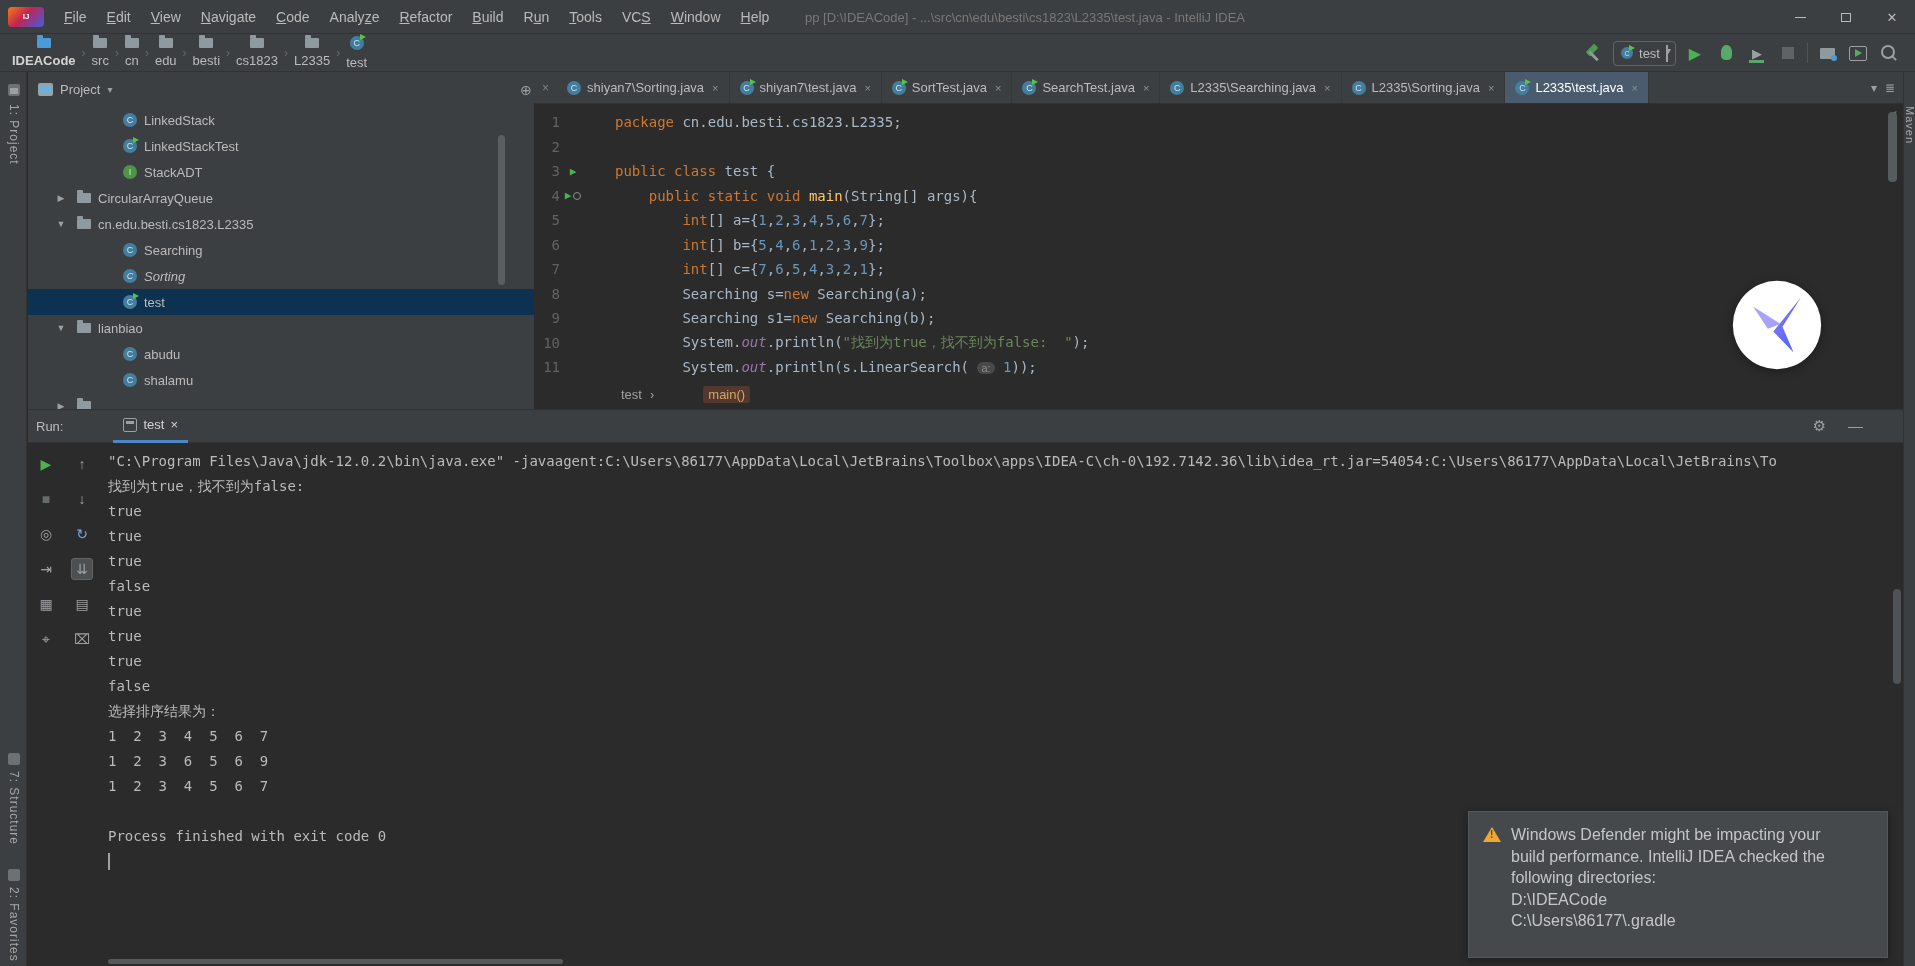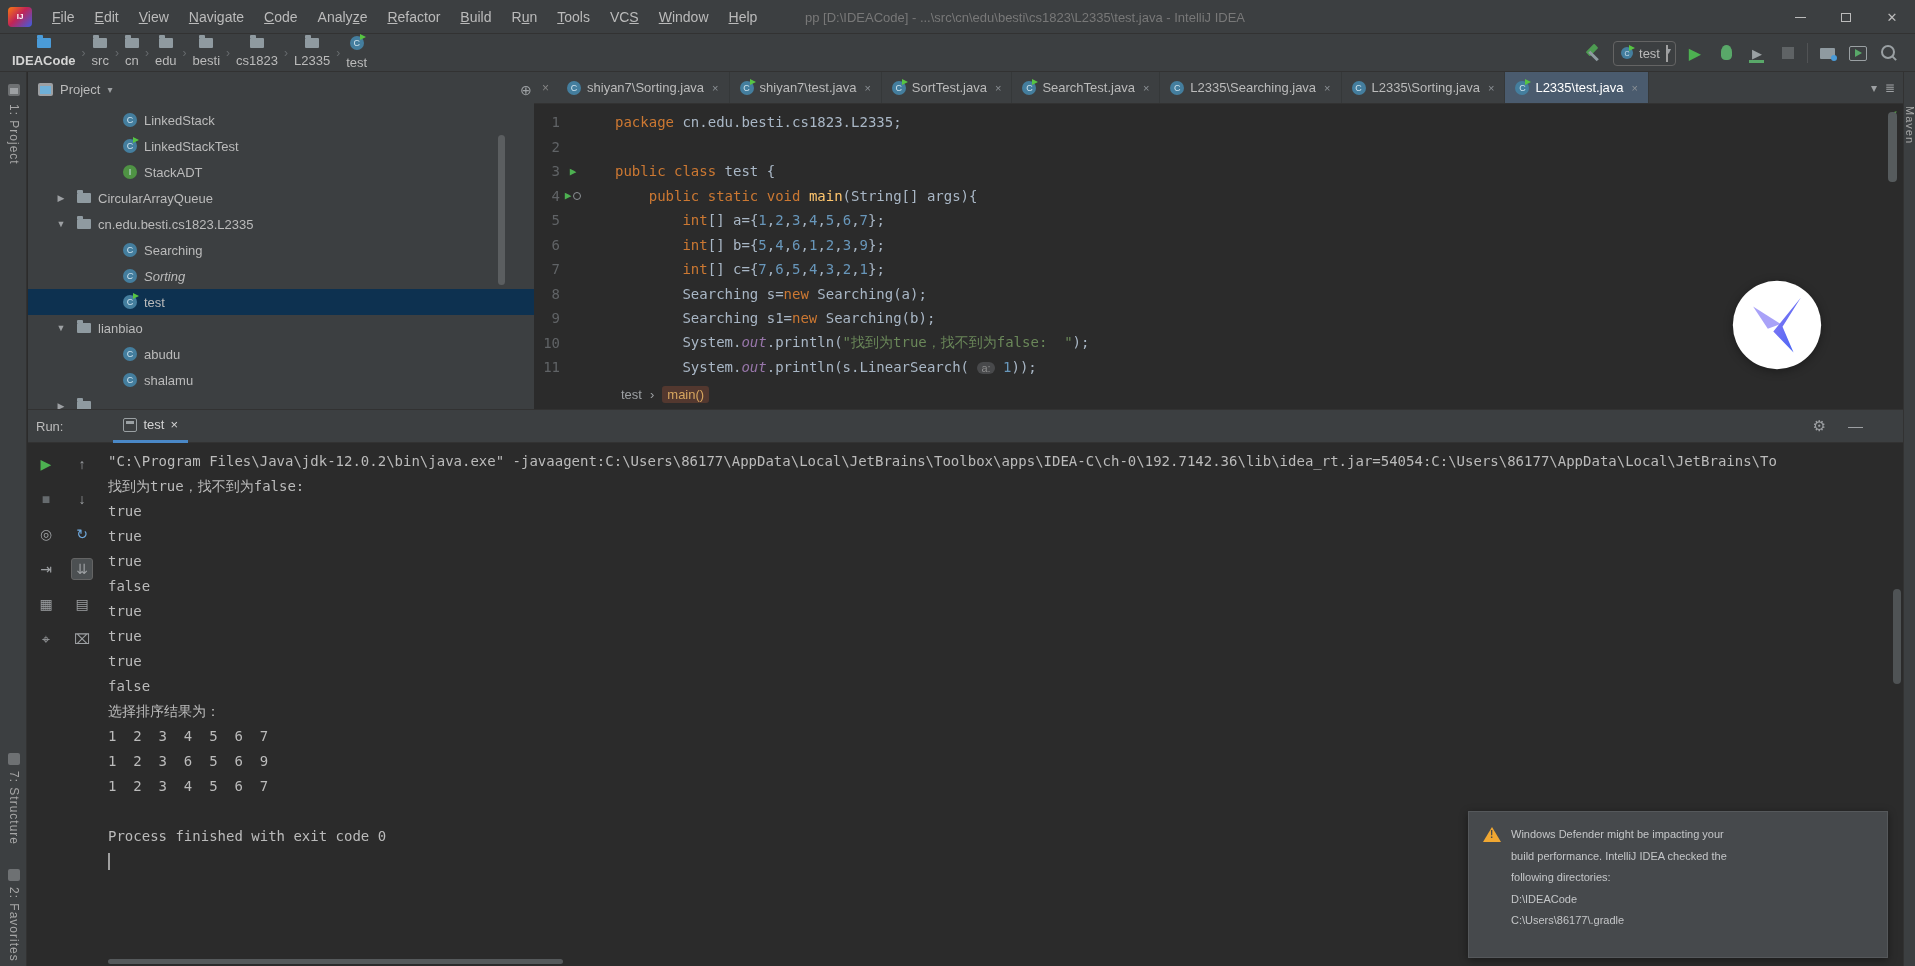--- a/index.html
+++ b/index.html
@@ -2,21 +2,21 @@
 <html><head>
 <meta charset="utf-8">
 <style>
   * { margin:0; padding:0; box-sizing:border-box; }
   html,body { width:1915px; height:966px; overflow:hidden; }
   body { background:#2b2b2b; font-family:"Liberation Sans", sans-serif; color:#bbbbbb; position:relative; }
   .mono { font-family:"DejaVu Sans Mono", monospace; }
 
   
   .titlebar { position:absolute; left:0; top:0; width:1915px; height:34px; background:#3c3f41; display:flex; align-items:center; border-bottom:1px solid #323232; }
-  .logo { width:24px; height:20px; margin:0 10px 0 8px; border-radius:4px; background:linear-gradient(135deg,#f97a12 0%,#c22456 45%,#3a5fe5 100%); color:#fff; font-size:8px; font-weight:bold; display:flex; align-items:center; justify-content:center; }
+  .logo { width:36px; height:20px; margin:0 10px 0 8px; border-radius:4px; background:linear-gradient(135deg,#f97a12 0%,#c22456 45%,#3a5fe5 100%); color:#fff; font-size:8px; font-weight:bold; display:flex; align-items:center; justify-content:center; }
   .menus { display:flex; align-items:center; }
   .menu-item { padding:4px 10px; font-size:14px; color:#bbbbbb; cursor:default; }
   .menu-item u { text-decoration:underline; }
   .wintitle { position:absolute; left:805px; top:0; height:34px; display:flex; align-items:center; font-size:13px; color:#787878; }
   .winctrl { position:absolute; right:0; top:0; height:34px; display:flex; }
   .wcbtn { width:46px; height:34px; display:flex; align-items:center; justify-content:center; color:#bbbbbb; }
   .wc-min span { display:block; width:11px; height:1px; background:#bbbbbb; }
   .wc-max span { display:block; width:10px; height:9px; border:1px solid #bbbbbb; }
   .wc-close { font-size:13px; }
 
@@ -90,21 +90,21 @@
   .code-line .marks { width:26px; flex:none; display:flex; align-items:center; justify-content:center; gap:2px; }
   .mark-run { color:#4db151; font-size:11px; }
   .mark-ovr { width:8px; height:8px; border:1px solid #8c9196; border-radius:50%; }
   .code-line pre { font-family:"DejaVu Sans Mono",monospace; font-size:14px; color:#a9b7c6; padding-left:29px; }
   .kw { color:#cc7832; } .num { color:#6897bb; } .str { color:#6a8759; }
   .fld { color:#9876aa; font-style:italic; } .mth { color:#ffc66d; } .pl { color:#a9b7c6; }
   .hint { background:#48494b; color:#8c8c8c; border-radius:7px; padding:0 4px; font-size:11px; font-family:"Liberation Sans",sans-serif; }
   .ed-scroll { position:absolute; right:6px; top:40px; width:9px; height:70px; background:#565b5d; border-radius:4px; }
   .ed-check { position:absolute; right:5px; top:36px; color:#57a64a; font-size:12px; }
   .crumbbar { height:26px; display:flex; align-items:center; font-size:13px; padding-left:87px; gap:8px; color:#9da0a3; }
-  .crumb-m { color:#d7a65f; background:rgba(188,91,57,.28); border-radius:3px; padding:1px 5px; }
+  .crumb-m { color:#d7a65f; background:rgba(188,91,57,.28); border-radius:3px; padding:1px 5px;margin-left:41px; }
 
   
   .right-strip { position:absolute; right:0; top:72px; width:12px; bottom:0; background:#3c3f41; border-left:1px solid #323232; }
   .right-strip .vlabel { position:absolute; top:34px; left:0; font-size:11px; }
 
   
   .run-panel { position:absolute; left:28px; top:409px; right:12px; bottom:0; background:#2b2b2b; border-top:1px solid #323232; }
   .run-header { height:33px; background:#3c3f41; border-bottom:1px solid #323232; display:flex; align-items:center;gap:20px; }
   .run-label { margin-left:8px; font-size:13px; color:#bbbbbb; }
   .run-tab { margin-left:30px; height:33px; display:flex; align-items:center; gap:6px; padding:0 10px; font-size:13px; color:#d4d4d4; border-bottom:3px solid #4a88c7; }
@@ -121,21 +121,21 @@
   .caret-line { height:25px; display:flex; align-items:center; }
   .caret { width:2px; height:17px; background:#a0a0a0; }
   .console-scroll { position:absolute; right:2px; top:146px; width:8px; height:95px; background:#4f5355; border-radius:4px; }
   .hscroll { position:absolute; left:80px; bottom:2px; width:455px; height:5px; background:#55595b; border-radius:3px; }
 
   
   .notification { position:absolute; left:1468px; top:811px; width:420px; height:147px; background:#46494c; border:1px solid #55585b; box-shadow:0 2px 8px rgba(0,0,0,.4); padding:12px 14px 10px 14px; z-index:30; }
   .notif-body { display:flex; gap:10px; }
   .warn-icon { width:0; height:0; border-left:9px solid transparent; border-right:9px solid transparent; border-bottom:15px solid #f0a732; position:relative; flex:none; margin-top:3px; }
   .warn-icon::after { content:"!"; position:absolute; left:-2px; top:2px; font-size:10px; font-weight:bold; color:#46494c; }
-  .notif-lines { font-size:11px; line-height:21.5px; color:#c4c6c8; }
+  .notif-lines { font-size:16px; line-height:21.5px; color:#c4c6c8; }
   .notif-links { margin:10px 0 0 28px; display:flex; gap:26px; font-size:15px; }
   .notif-links a { color:#5394ec; text-decoration:none;margin-top:32px; }
   .notif-links .caret { color:#5394ec; font-size:11px; }
 
   
   .thunder { position:absolute; left:1731px; top:279px; width:92px; height:92px; z-index:20; filter:drop-shadow(0 2px 5px rgba(0,0,0,.35)); }
 </style>
 </head>
 <body>
 

